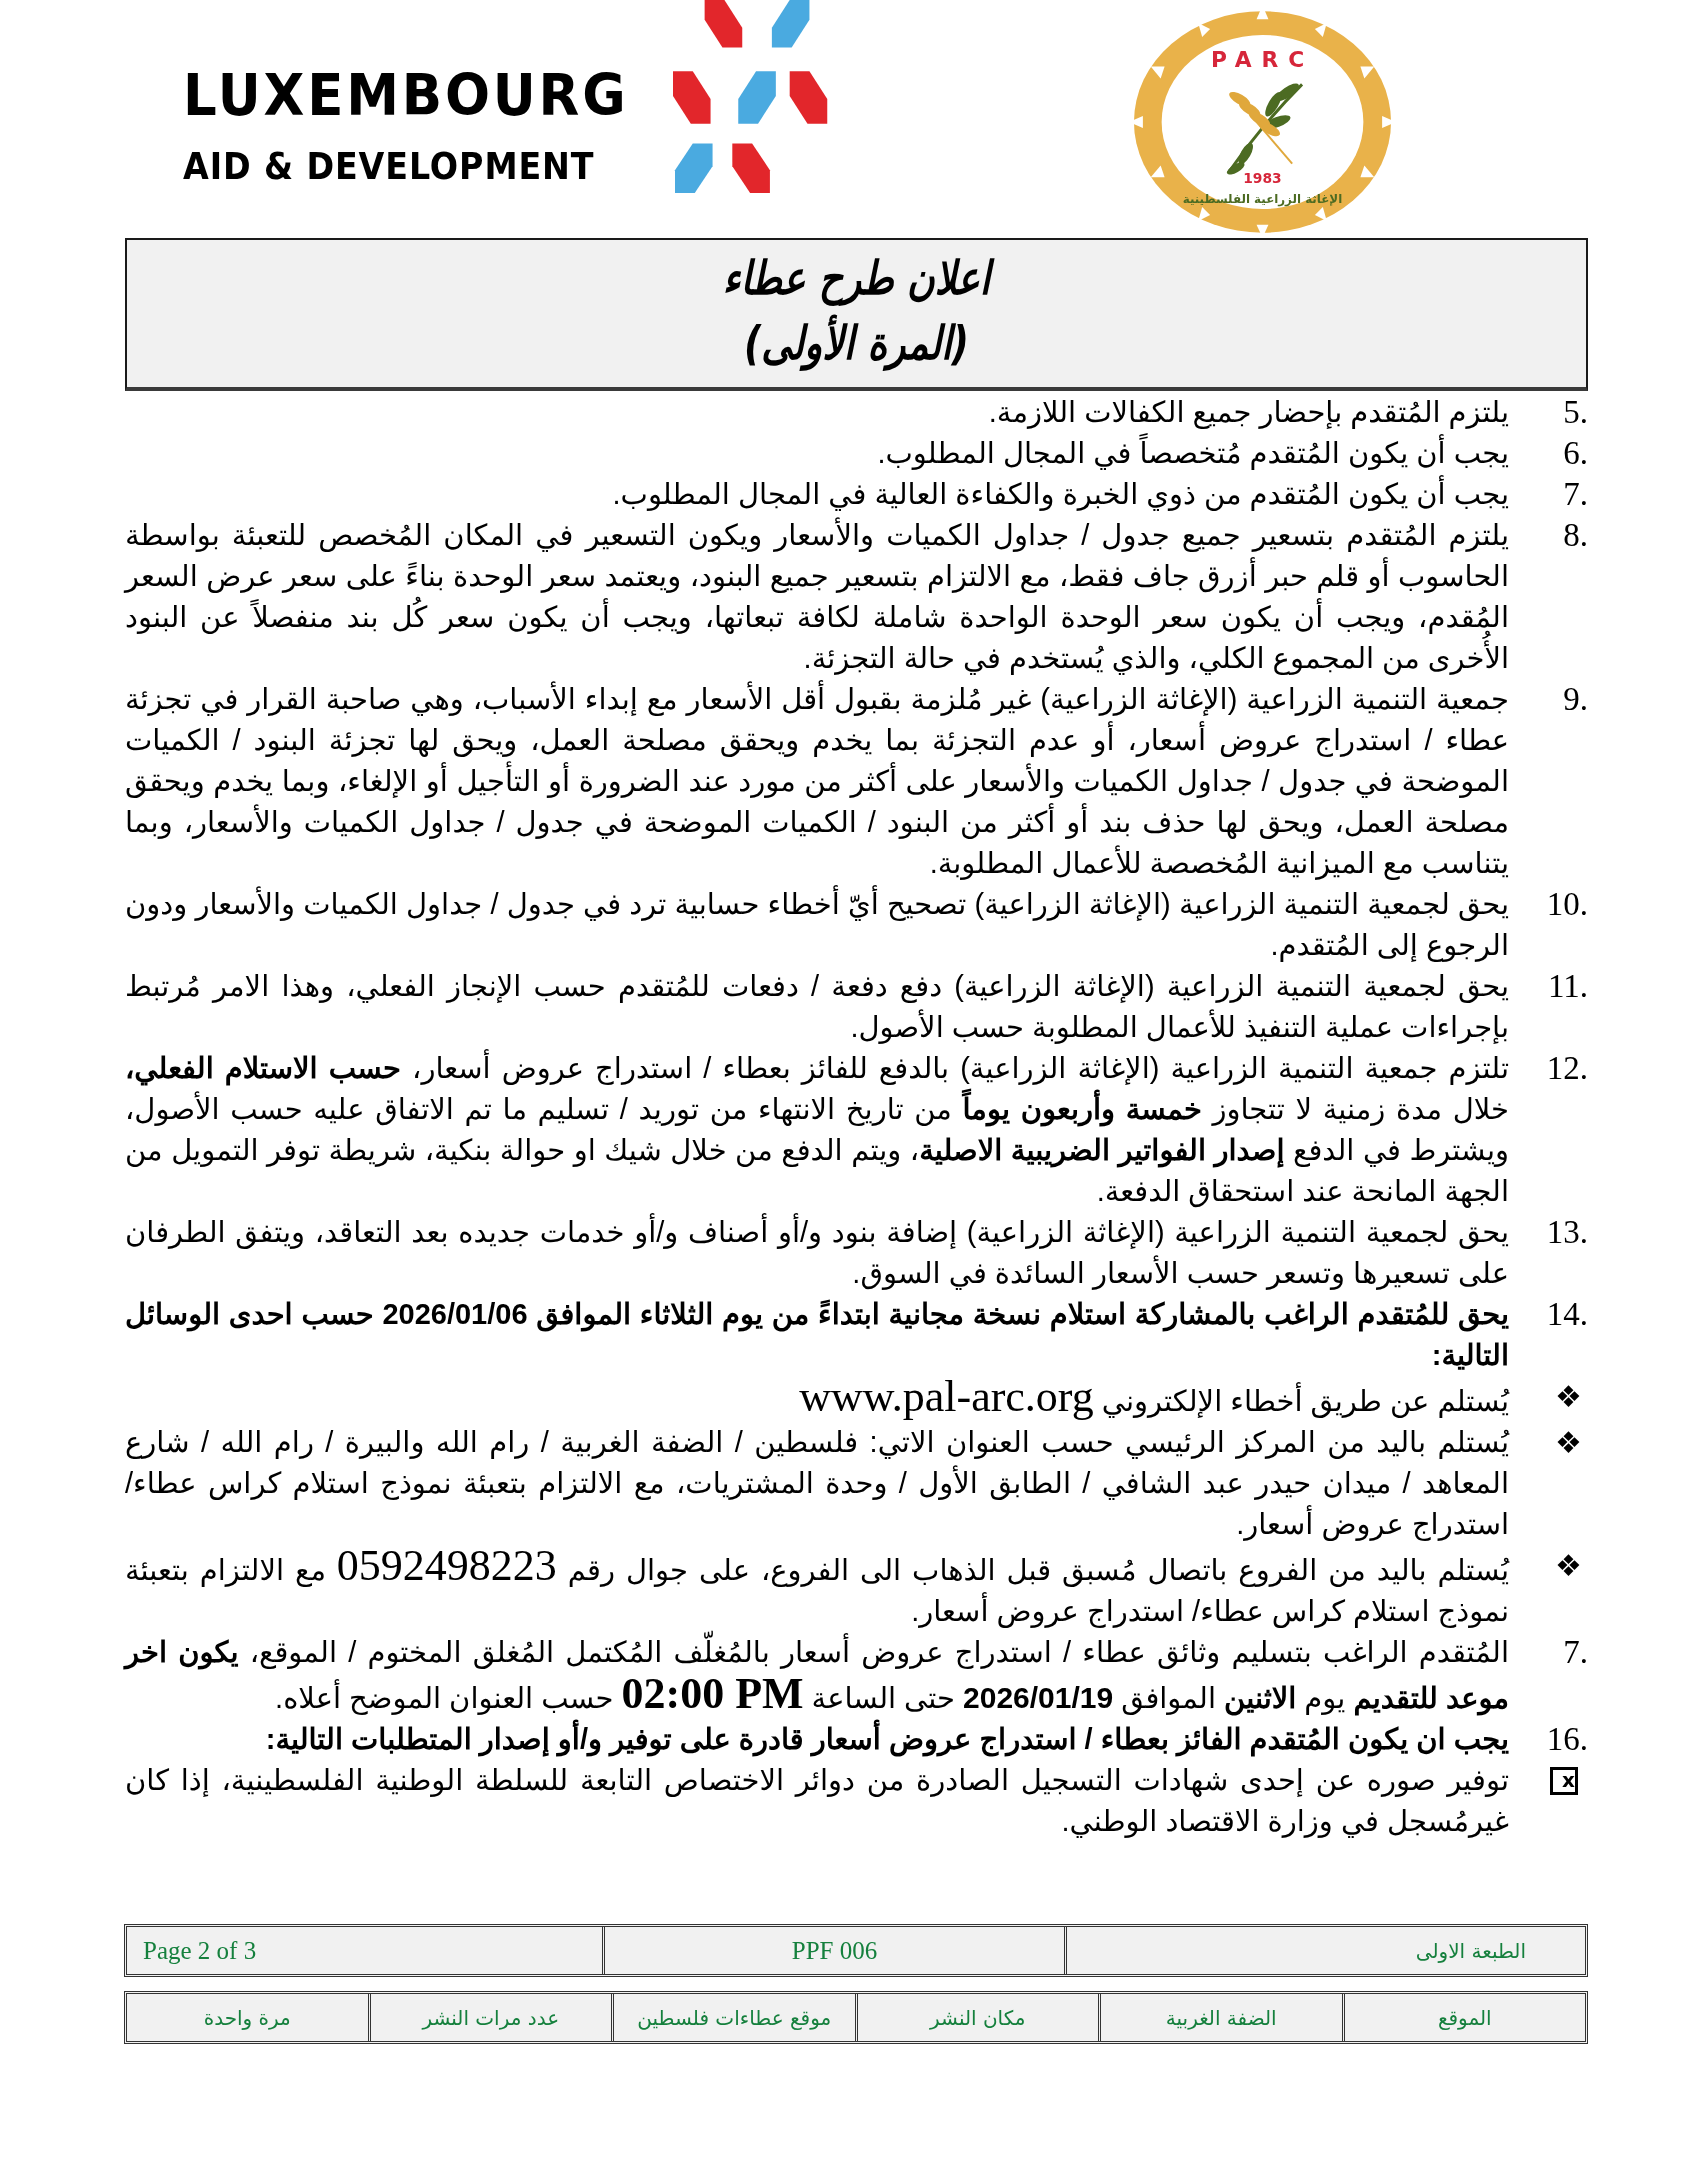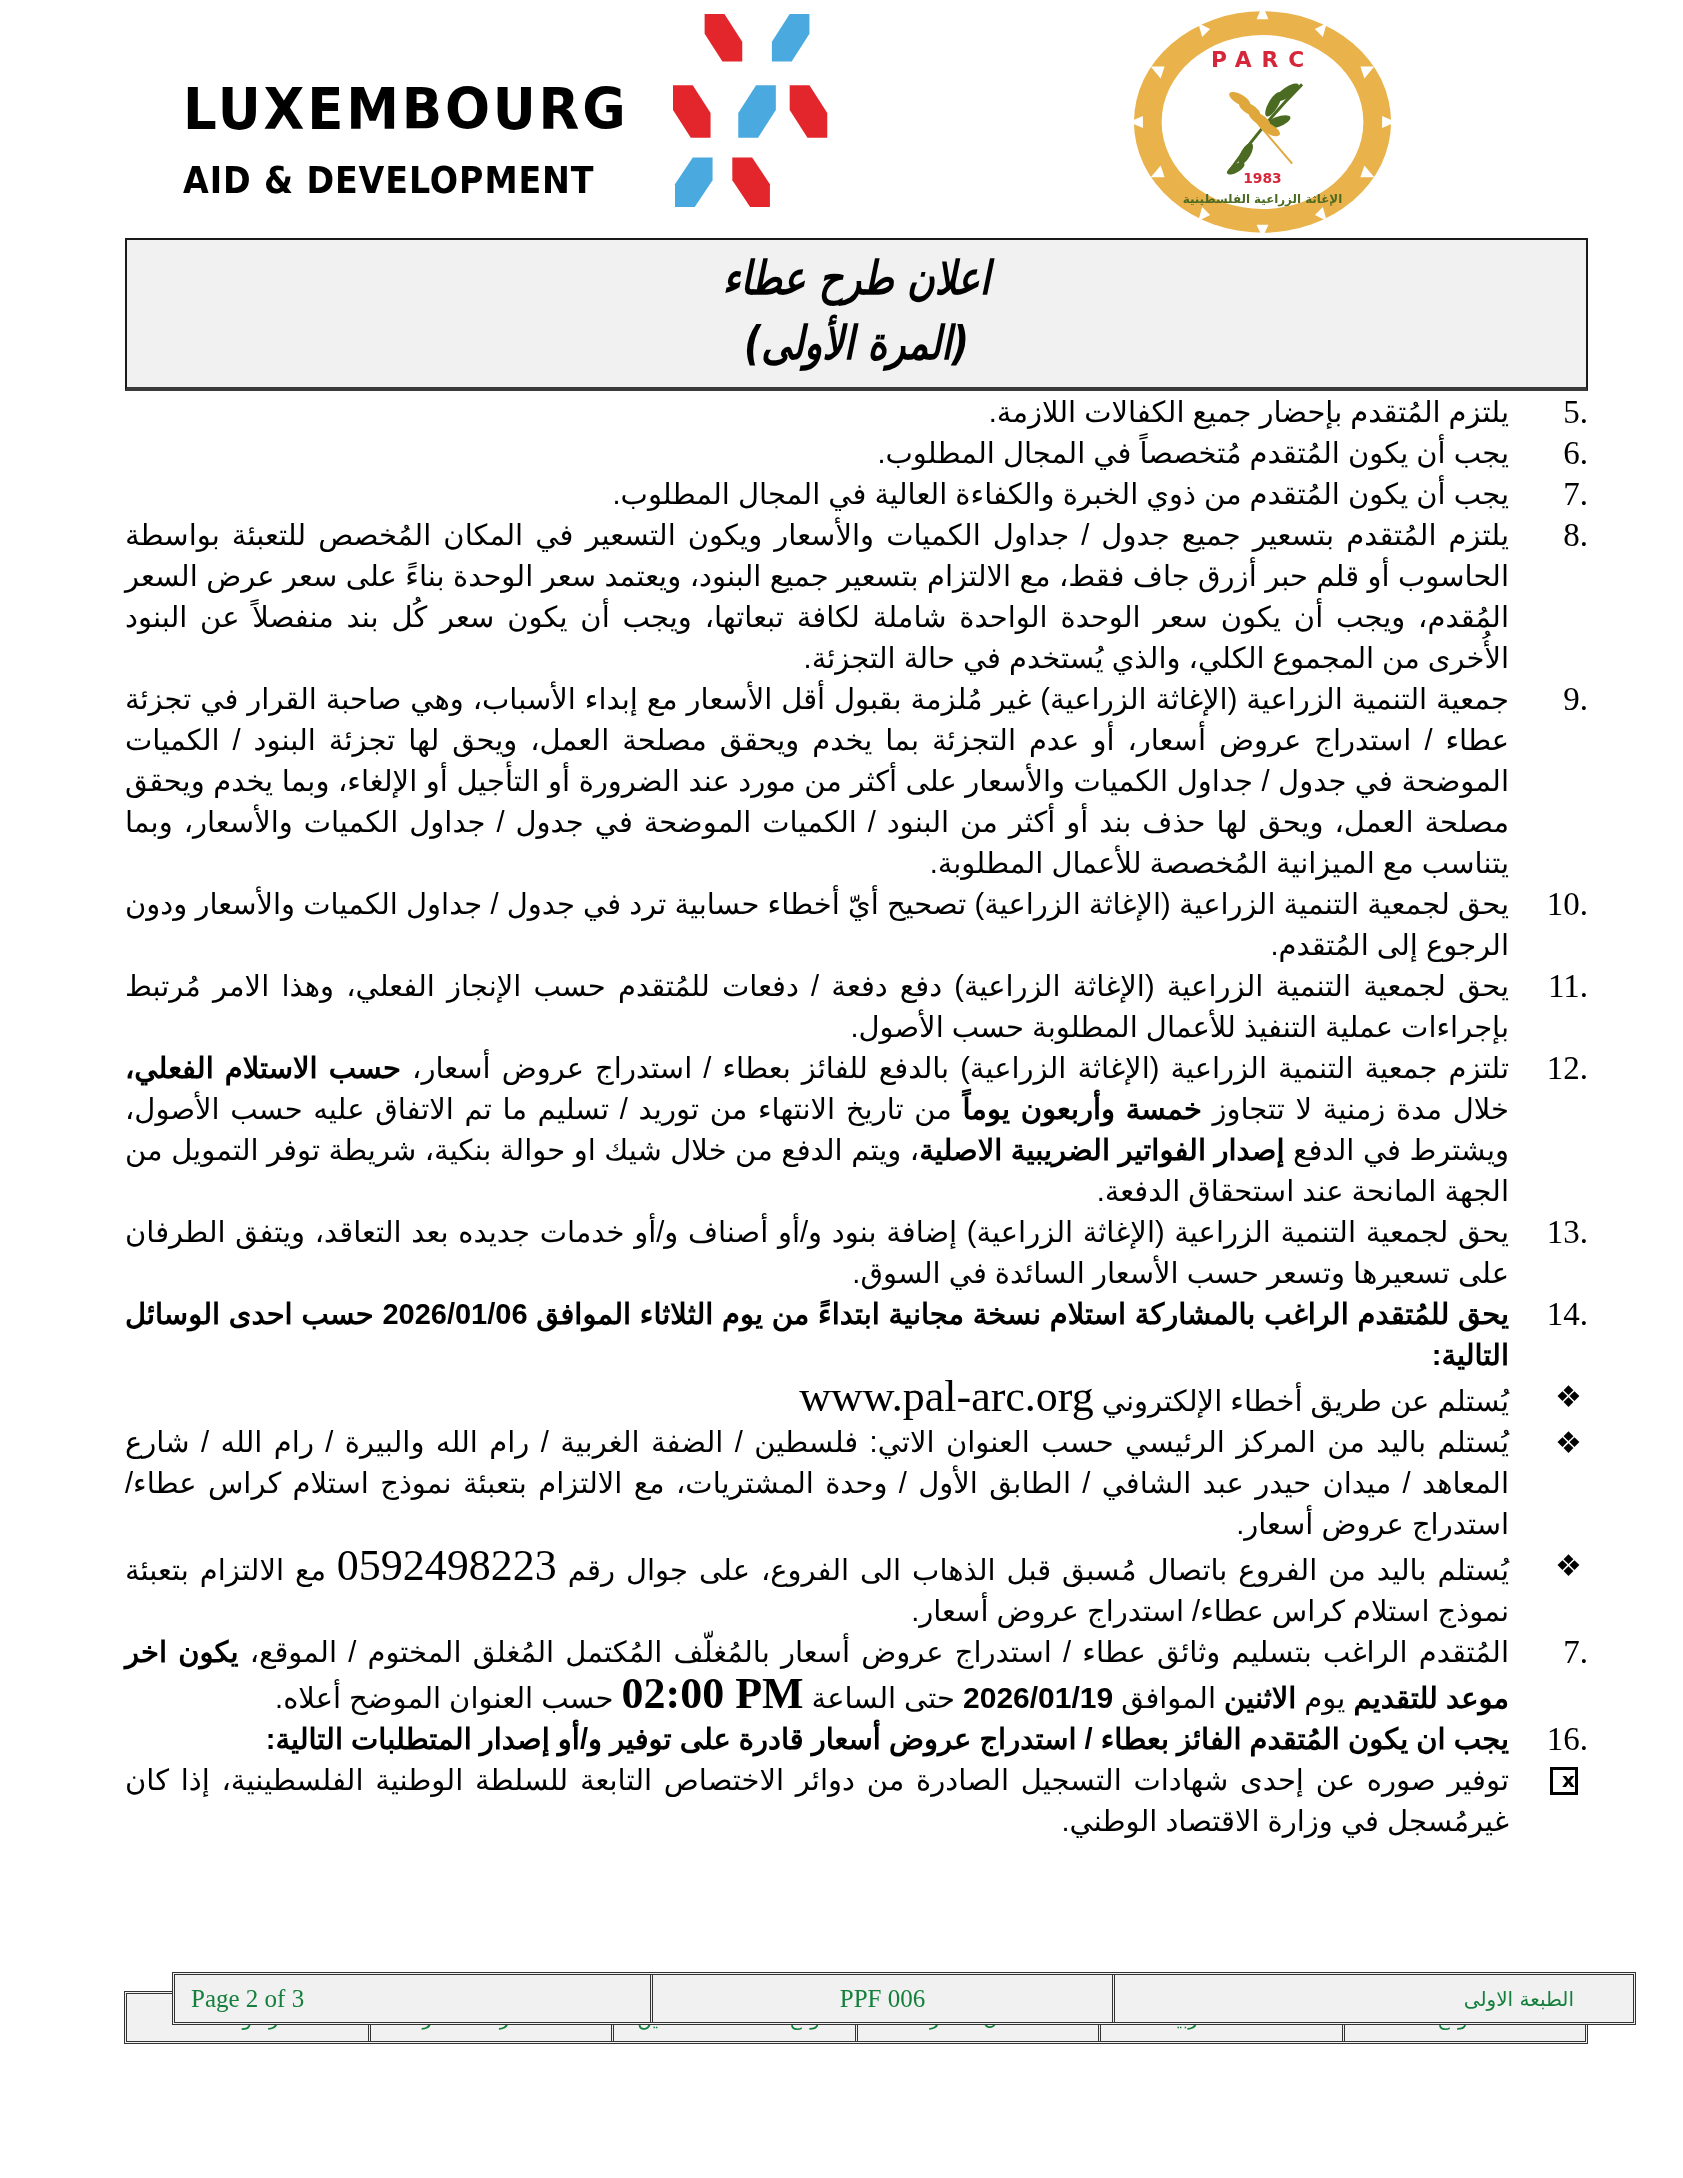--- a/index.html
+++ b/index.html
@@ -1,19 +1,19 @@
 <!DOCTYPE html>
 <html><head>
 <meta charset="utf-8">
 <style>
   html, body { margin:0; padding:0; background:#ffffff; }
   body { width:1683px; height:2178px; position:relative; overflow:hidden; font-family:"Liberation Sans", sans-serif; color:#000; }
 
   
-  .lux-logo { position:absolute; left:183px; top:14px; width:673px; height:198px; }
+  .lux-logo { position:absolute; left:183px; top:0; width:673px; height:198px; }
   .lux-word1 { position:absolute; left:0; top:61px; font-family:"DejaVu Sans", sans-serif; font-weight:bold; font-size:57px; letter-spacing:3px; line-height:69px; transform:scaleX(0.93); transform-origin:left; }
   .lux-word2 { position:absolute; left:0; top:145px; font-family:"DejaVu Sans", sans-serif; font-weight:bold; font-size:37px; letter-spacing:1px; line-height:44px; transform:scaleX(0.9); transform-origin:left; }
   .lux-mark { position:absolute; left:490px; top:0; width:178px; height:193px; }
 
   .parc-logo { position:absolute; left:1129px; top:5px; width:267px; height:233px; }
 
   
   .title-box { position:absolute; left:125px; top:238px; width:1459px; height:147px; background:#f1f1f1; border:2px solid #1a1a1a; border-bottom:4px solid #3a3a3a; text-align:center;font-style:italic; }
   .title-line { font-family:"DejaVu Sans", sans-serif; font-weight:bold; font-size:46px; line-height:65px; display:block; transform:scaleX(0.82); }
   .title-line.first { margin-top:6px; }
@@ -25,21 +25,21 @@
   .num::after { content:""; }
   .bold { font-weight:bold; }
   .sub { position:relative; padding-right:79px; text-align:justify; text-align-last:right; }
   .bullet { position:absolute; right:6px; top:0; width:50px; text-align:center; font-size:30px; }
   .chk { position:absolute; right:10px; top:7px; width:22px; height:22px; border:3px solid #000; font-weight:bold; font-size:20px; line-height:20px; text-align:center; font-family:"DejaVu Sans", sans-serif; }
   .ltr { direction:ltr; unicode-bidi:embed; font-family:"Liberation Serif", serif; font-size:44px; }
 
   
   .ftable { position:absolute; left:124px; width:1464px; border:3px double #333; background:#f1f1f1; display:flex; box-sizing:border-box; }
   .ftable.r1 { top:1991px; height:53px; }
-  .ftable.r2 { top:1972px; height:53px;margin-left:48px; }
+  .ftable.r2 { top:1924px; height:53px; }
   .fcell { flex:1; border-left:3px double #333; display:flex; align-items:center; justify-content:center; font-family:"DejaVu Sans", sans-serif; font-size:20px; color:#15803d; }
   .fcell:first-child { border-left:none; }
   .fcell.serif { font-family:"Liberation Serif", serif; font-size:25px; }
   .fcell.left { justify-content:flex-start; padding-left:16px; }
   .fcell.right { justify-content:flex-end; padding-right:59px; }
 </style>
 </head>
 <body>
 
 <div class="lux-logo">

